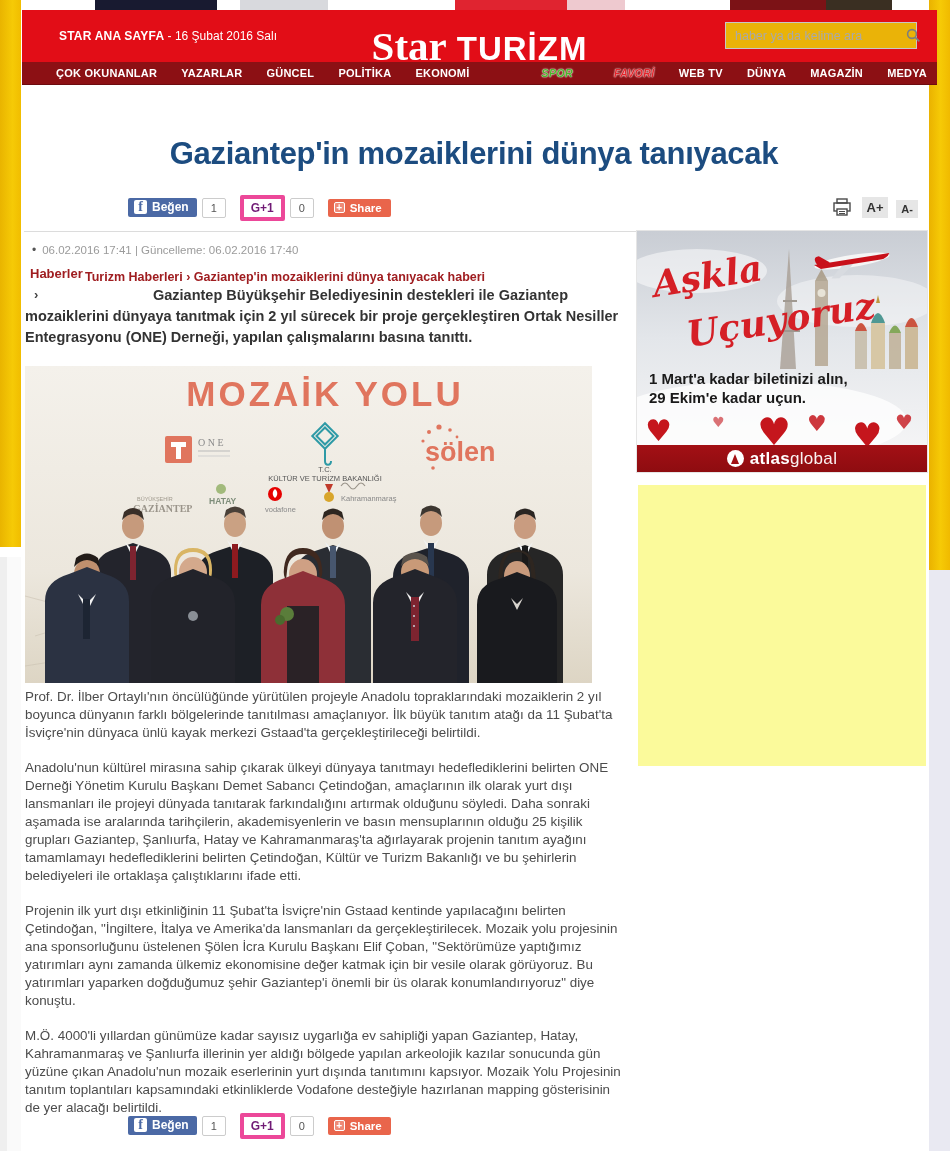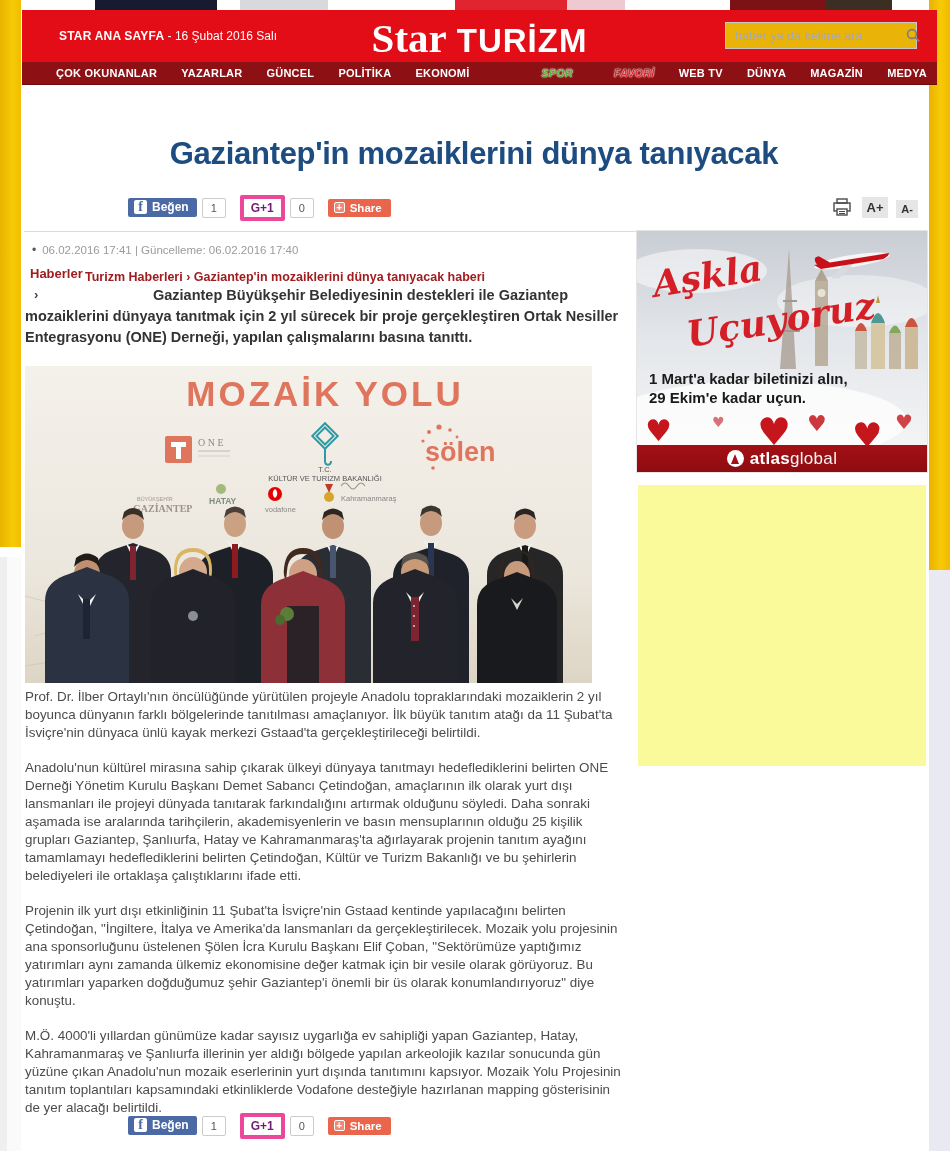--- a/index.html
+++ b/index.html
@@ -17,21 +17,21 @@
   .edge-right-gray   { position:absolute; left:929px; top:570px; width:21px; height:581px; background:#e9e9f2; }
 
   
   .top-strip { position:absolute; left:0; top:0; width:950px; height:10px; }
   .top-strip .t { position:absolute; top:0; height:10px; }
 
   
   .header { position:absolute; left:22px; top:10px; width:915px; height:52px; background:#e20d17; z-index:5; }
   .header-left { position:absolute; left:24px; top:19px; color:#fff; font-size:12px;margin-left:13px; }
   .header-left .home { font-weight:bold; letter-spacing:.2px; }
-  .logo { position:absolute; left:50%; top:4px; transform:translateX(-50%); color:#fff; white-space:nowrap; display:flex; align-items:baseline; gap:10px; }
+  .logo { position:absolute; left:50%; top:12px; transform:translateX(-50%); color:#fff; white-space:nowrap; display:flex; align-items:baseline; gap:10px; }
   .logo .star  { font-family:"Liberation Serif", serif; font-weight:bold; font-size:41px; }
   .logo .sect  { font-weight:bold; font-size:33px; letter-spacing:1px; }
   .search-box { position:absolute; right:20px; top:12px; width:192px; height:27px; background:#eab308; border:1px solid #c7c7c7; display:flex; align-items:center; }
   .search-box input { flex:1; border:none; outline:none; font-size:12.5px; color:#555; padding:0 6px 0 9px; font-family:"Liberation Sans",sans-serif; background:transparent; }
   .search-box input::placeholder { color:#a9a9a9; }
   .search-icon { width:22px; height:22px; flex:0 0 22px; display:flex; align-items:center; justify-content:center; cursor:pointer; }
 
   
   .nav { position:absolute; left:22px; top:62px; width:915px; height:23px; background:#8c1014; border-bottom:1px solid #6d0b0f; z-index:5;
          display:flex; align-items:center; padding:0 10px 0 22px; }

